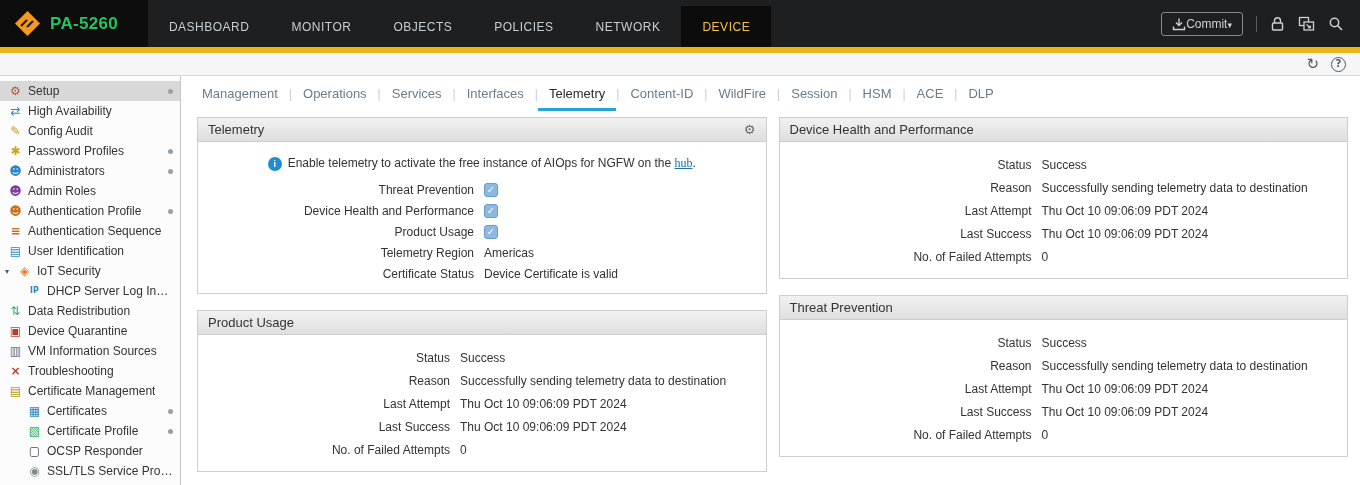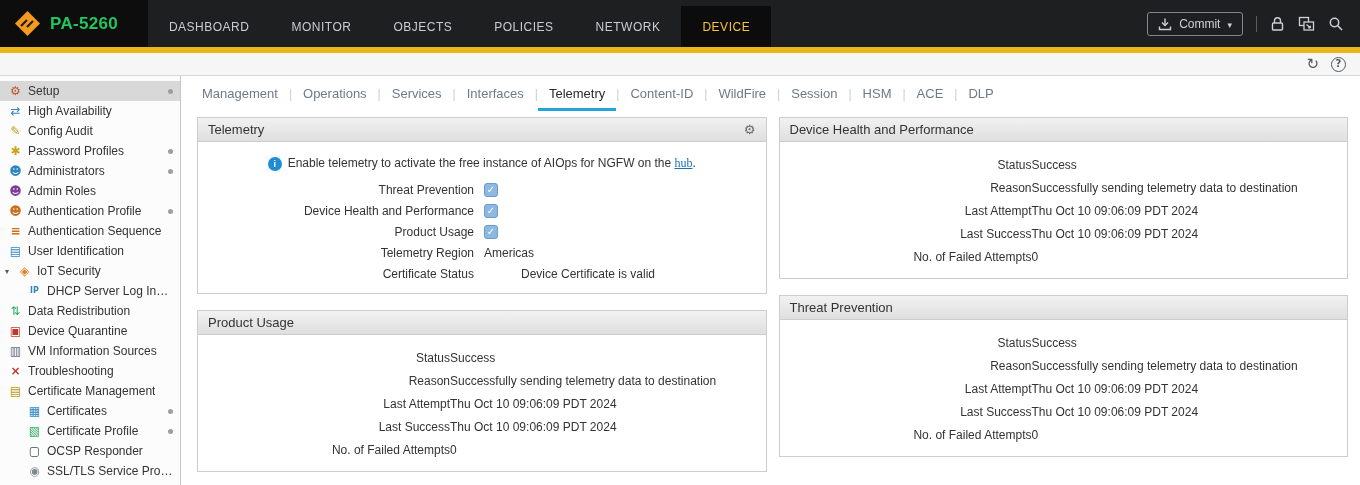--- a/index.html
+++ b/index.html
@@ -9,21 +9,21 @@
 
   
   .topbar { height:47px; background:#1e1f21; display:flex; align-items:stretch; color:#d7dadc; flex-shrink:0; }
   .brand { display:flex; align-items:center; gap:9px; padding:0 30px 0 14px; background:#0d0d0e; }
   .brand-name { font-size:17px; font-weight:bold; color:#22c55e; letter-spacing:.3px; }
   .mainnav { display:flex; align-items:stretch;margin-top:6px; }
   .nav-item { display:flex; align-items:center; padding:0 21px; font-size:12px; letter-spacing:.5px;
               color:#c9ced2; cursor:pointer; }
   .nav-item.active { background:#0c0c0d; color:#f4c43b; }
   .top-actions { margin-left:auto; display:flex; align-items:center; gap:13px; padding-right:16px; }
-  .commit-btn { display:flex; align-items:center; gap:7px; background:transparent; border:1px solid #83888c;
+  .commit-btn { display:flex; align-items:center; background:transparent; border:1px solid #83888c;
                 border-radius:3px; color:#ccd1d5; font-size:12px; padding:4px 10px; font-family:inherit; cursor:pointer; }
   .caret::after { content:"▾"; font-size:9px; font-family:"DejaVu Sans",sans-serif; }
   .vsep { width:1px; height:16px; background:#5a5d60; }
   .act-icon { cursor:pointer; display:block; }
 
   .accent { height:6px; background:#eab516; flex-shrink:0; }
 
   
   .subbar { height:23px; background:#f6f6f6; border-bottom:1px solid #d8d8d8; display:flex; align-items:center;
             justify-content:flex-end; gap:12px; padding-right:14px; flex-shrink:0; }
@@ -70,29 +70,29 @@
   .gear { color:#5f6a72; font-size:13px; cursor:pointer; font-family:"DejaVu Sans",sans-serif; }
   .panel-b { padding:12px 12px 12px; font-size:12px; color:#333; }
   .panel-b.status { padding:16px 12px 14px; }
 
   .info-row { display:flex; justify-content:center; align-items:center; gap:6px; margin:2px 0 12px; }
   .info-i { width:14px; height:14px; border-radius:50%; background:#1f8dd6; color:#fff; font-size:9px; font-weight:bold;
             display:flex; align-items:center; justify-content:center; flex-shrink:0; }
   .link { color:#1a6fb5; text-decoration:underline; cursor:pointer;font-family:Liberation Serif, serif; }
 
   .frow { display:flex; align-items:center; margin-bottom:7px; }
-  .frow:last-child { margin-bottom:0;gap:37px; }
+  .frow:last-child { margin-bottom:0; }
   .flabel { width:264px; text-align:right; margin-right:10px; flex-shrink:0; }
   .checkbox { width:14px; height:14px; border-radius:3px; background:#8cb8e2; border:1px solid #6b9cc9;
               display:flex; align-items:center; justify-content:center; cursor:pointer; }
   .chk { color:#fff; font-size:10px; line-height:1; font-family:"DejaVu Sans",sans-serif; }
 
   .srow { display:flex; margin-bottom:9px; }
   .srow:last-child { margin-bottom:0; }
-  .slabel { width:240px; text-align:right; flex-shrink:0; }
+  .slabel { width:240px; text-align:right; margin-right:10px; flex-shrink:0; }
   .svalue { flex:1; min-width:0; }
 </style>
 </head>
 <body>
 
 <div class="app">
 
   <header class="topbar">
     <div class="brand">
       <svg class="logo" width="27" height="27" viewBox="0 0 27 27">

